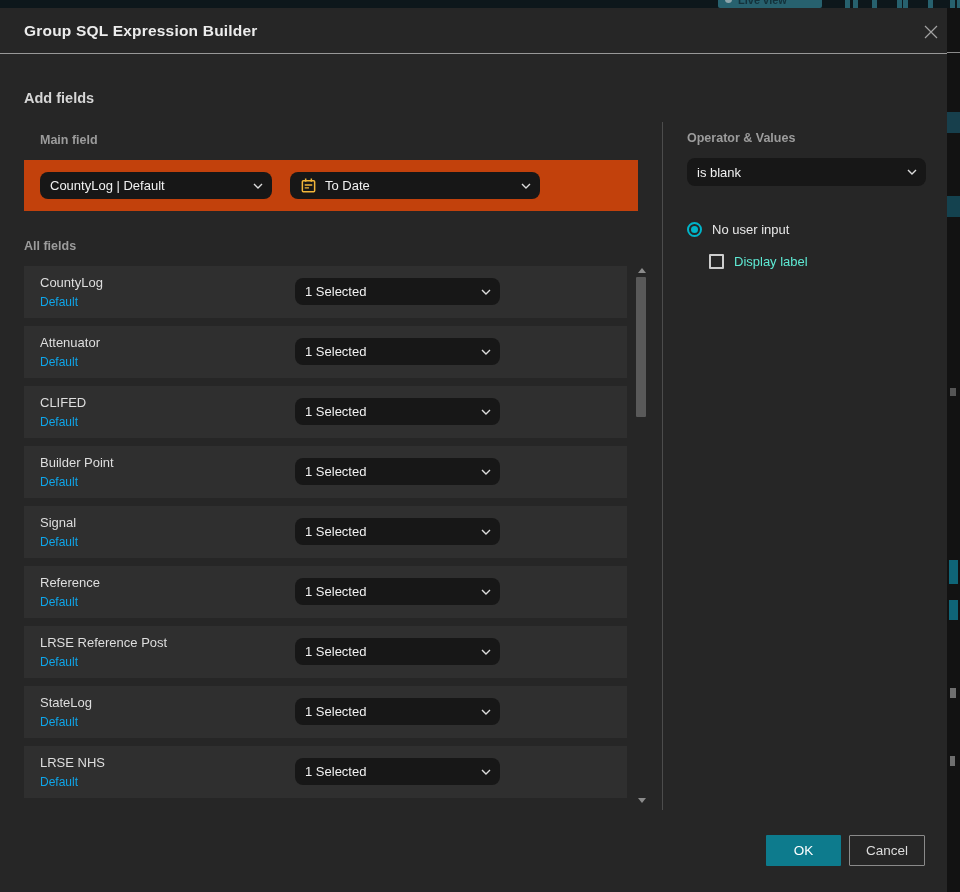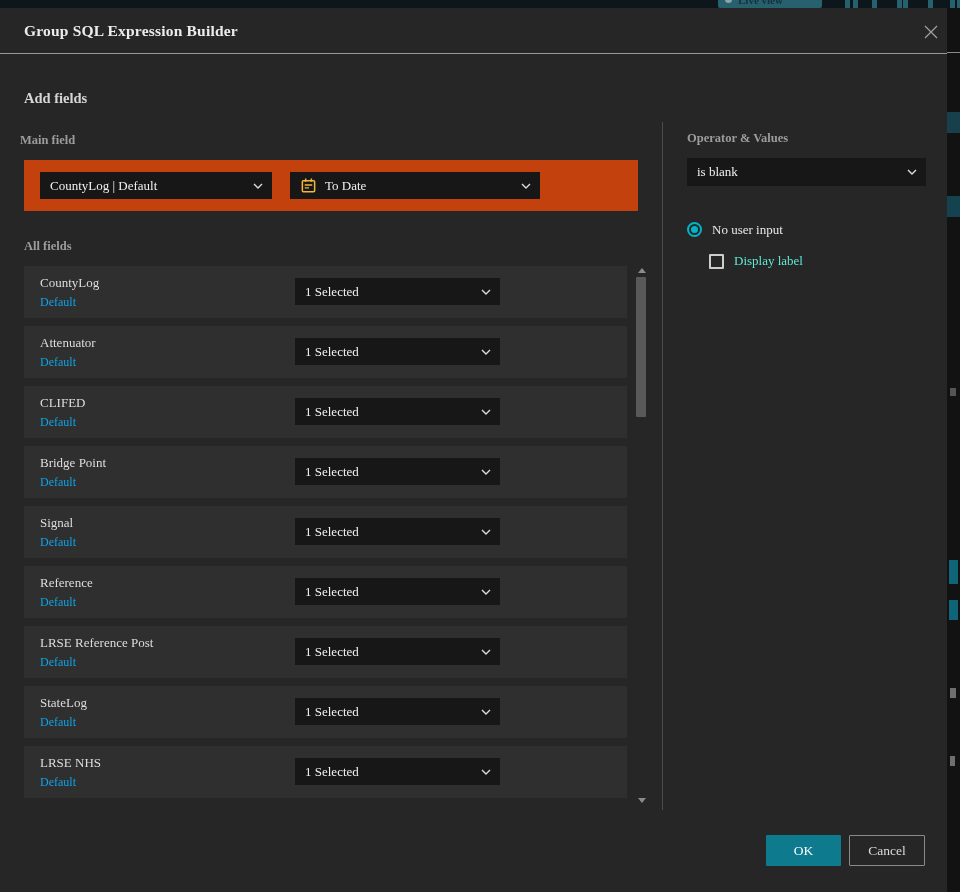--- a/index.html
+++ b/index.html
@@ -1,18 +1,18 @@
 <!DOCTYPE html>
 <html><head>
 <meta charset="utf-8">
 <style>
   * { margin:0; padding:0; box-sizing:border-box; }
   html,body { width:960px; height:892px; }
   body { font-family:"Liberation Sans", sans-serif; background:#0c1318; overflow:hidden; }
-  .screen { position:relative; width:960px; height:892px; overflow:hidden;font-family:Liberation Serif, serif; }
+  .screen { position:relative; width:960px; height:892px; overflow:hidden; }
 
   
   .top-strip { position:absolute; left:0; top:0; width:960px; height:8px; background:#0d171b; overflow:hidden; }
   .live-pill { position:absolute; left:718px; top:-9px; width:104px; height:17px; background:#27616e; border-radius:2px; color:#14323b; font-size:11px; font-weight:700; display:flex; align-items:center; padding-left:20px; }
   .live-dot { position:absolute; left:7px; top:5px; width:7px; height:7px; border-radius:50%; background:#8da4aa; }
   .strip-bar { position:absolute; top:-4px; width:5px; height:12px; background:#27616e; }
 
   
   .right-strip { position:absolute; left:947px; top:8px; width:13px; height:884px; background:#121212; overflow:hidden; }
   .rs-frag { position:absolute; }
@@ -21,21 +21,21 @@
   .dialog { position:absolute; left:0; top:8px; width:947px; height:884px; background:#262626; color:#e6e6e6; }
   .dlg-header { position:absolute; left:0; top:0; width:100%; height:46px; border-bottom:1px solid #989898; }
   .dlg-title { position:absolute; left:24px; top:0; line-height:46px; font-size:15.5px; font-weight:700; color:#ececec; letter-spacing:.2px; }
   .close-btn { position:absolute; left:920px; top:13px; width:22px; height:22px; display:flex; align-items:center; justify-content:center; cursor:pointer; }
 
   .section-heading { position:absolute; left:24px; font-size:14.5px; font-weight:700; color:#d6d6d6; }
   .sub-label { position:absolute; font-size:12.5px; font-weight:700; color:#9c9c9c; }
 
   .main-box { position:absolute; left:24px; top:152px; width:614px; height:51px; background:#c2410c; }
 
-  .dropdown { position:absolute; height:27px; background:#171717; border-radius:0; display:flex; align-items:center; font-size:13px; color:#f1f1f1; padding:0 20px 0 10px; cursor:pointer; }
+  .dropdown { position:absolute; height:27px; background:#171717; border-radius:8px; display:flex; align-items:center; font-size:13px; color:#f1f1f1; padding:0 20px 0 10px; cursor:pointer; }
   .dropdown .chev { position:absolute; right:9px; top:50%; margin-top:-3px; }
   .dd-main-field { left:16px; top:12px; width:232px; }
   .dd-main-value { left:266px; top:12px; width:250px; gap:8px; }
 
   
   .rows { position:absolute; left:24px; top:258px; width:603px; }
   .frow { position:relative; width:603px; height:52px; background:#2f2f2f; margin-bottom:8px;text-align:right; }
   .frow-name { position:absolute; left:16px; top:9px; font-size:13px; color:#dedede; }
   .frow-sub { position:absolute; left:16px; top:29px; font-size:12px; color:#0ea5e9; }
   .frow .dropdown { left:271px; top:12px; width:205px; }
@@ -100,21 +100,21 @@
       <span class="dlg-title">Group SQL Expression Builder</span>
       <span class="close-btn">
         <svg width="16" height="16" viewBox="0 0 16 16">
           <path d="M2 2 L14 14 M14 2 L2 14" stroke="#a2a2a2" stroke-width="1.2" fill="none"></path>
         </svg>
       </span>
     </div>
 
     <div class="section-heading" style="top:82px">Add fields</div>
 
-    <div class="sub-label" style="left:20px;top:125px">Main field</div>
+    <div class="sub-label" style="left:40px;top:125px">Main field</div>
     <div class="main-box">
       <div class="dropdown dd-main-field">
         <span>CountyLog | Default</span>
         <svg class="chev" width="10" height="6" viewBox="0 0 10 6">
           <path d="M1 1 L5 5 L9 1" stroke="#dcdcdc" stroke-width="1.4" fill="none"></path>
         </svg>
       </div>
       <div class="dropdown dd-main-value">
         <svg width="17" height="17" viewBox="0 0 18 18">
           <rect x="2.5" y="4" width="13" height="11.5" rx="1" stroke="#f2b63a" stroke-width="1.6" fill="none"></rect>
@@ -159,21 +159,21 @@
         <div class="frow-sub">Default</div>
         <div class="dropdown">
           <span>1 Selected</span>
           <svg class="chev" width="10" height="6" viewBox="0 0 10 6">
               <path d="M1 1 L5 5 L9 1" stroke="#dcdcdc" stroke-width="1.4" fill="none"></path>
             </svg>
         </div>
       </div>
 
       <div class="frow">
-        <div class="frow-name">Bridge Point</div>
+        <div class="frow-name">Builder Point</div>
         <div class="frow-sub">Default</div>
         <div class="dropdown">
           <span>1 Selected</span>
           <svg class="chev" width="10" height="6" viewBox="0 0 10 6">
               <path d="M1 1 L5 5 L9 1" stroke="#dcdcdc" stroke-width="1.4" fill="none"></path>
             </svg>
         </div>
       </div>
 
       <div class="frow">

